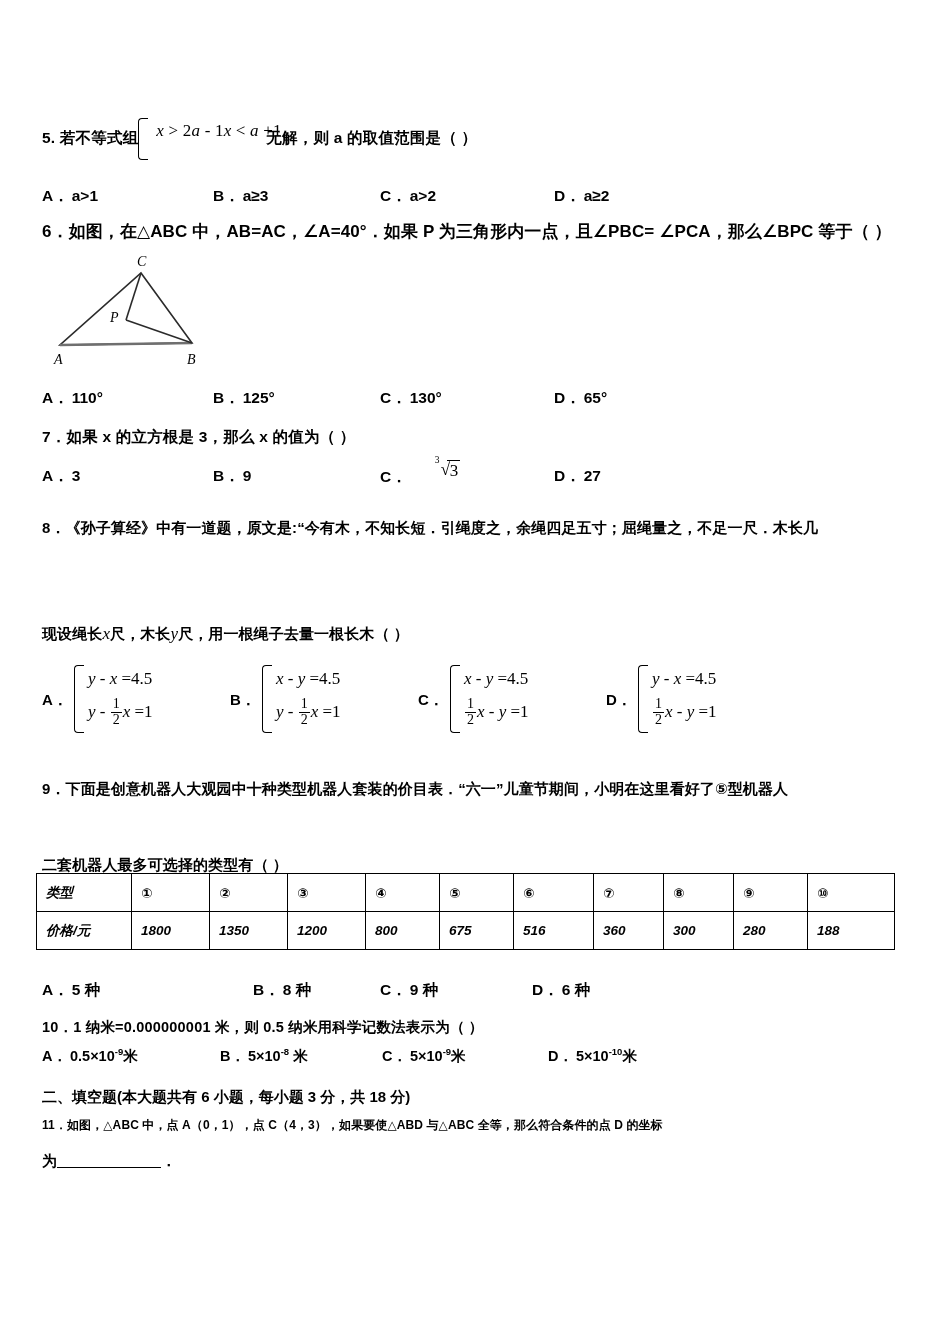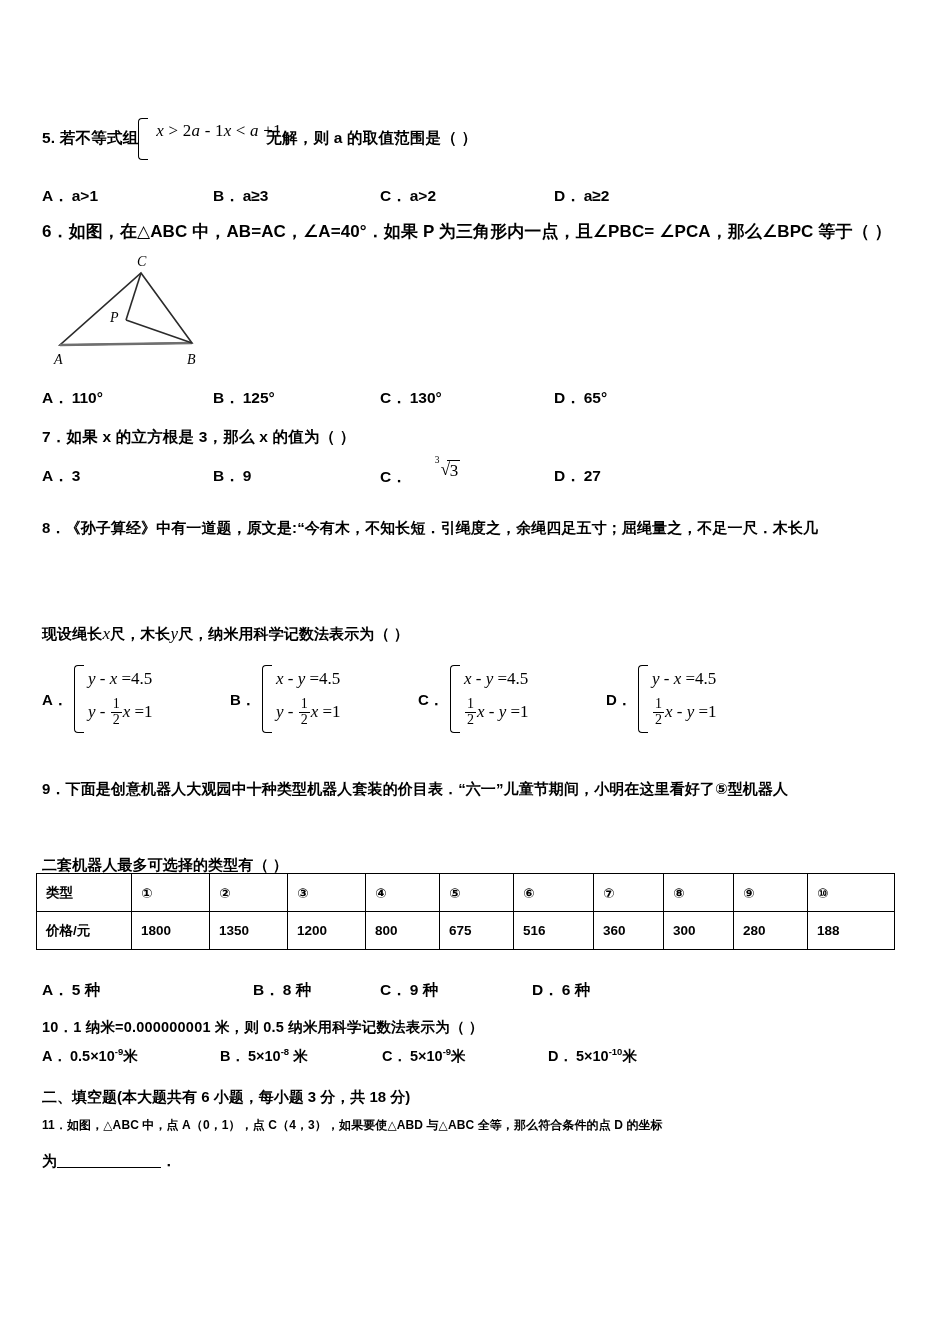--- a/index.html
+++ b/index.html
@@ -145,20 +145,21 @@
     font-weight: bold;
     font-size: 13.5px;
   }
   table.price td {
     border: 1.1px solid #000;
     height: 37px;
     padding: 0 18px 0 9px;
     vertical-align: middle;
     text-align: left;
     white-space: nowrap;
+    font-style: italic;
   }
   table.price tr.hdr td { height: 37px; }
 
   
   .diagram { position: absolute; }
   .diagram svg { display: block; }
 
   .sect {
     font-family: "Liberation Sans", "DejaVu Sans", sans-serif;
     font-weight: bold;
@@ -218,21 +219,21 @@
     <span class="opt" style="left:0px;"><span class="lab">A．</span><span>3</span></span>
     <span class="opt" style="left:171px;"><span class="lab">B．</span><span>9</span></span>
     <span class="opt" style="left:338px;"><span class="lab">C．</span><span class="radical" style="margin-left:24px; position:relative; top:-6px;"><span class="idx">3</span><span class="sign">√</span><span class="rad-body">3</span></span></span>
     <span class="opt" style="left:512px;"><span class="lab">D．</span><span>27</span></span>
   </div>
 
   <div class="blk qline wide" style="left:42px; top:515px; font-size:15px;">8．《孙子算经》中有一道题，原文是:“今有木，不知长短．引绳度之，余绳四足五寸；屈绳量之，不足一尺．木长几</div>
 
 
   <div class="blk qline wide" style="left:42px; top:621px; font-size:15px;">
-    <span>现设绳长</span><span class="mi">x</span><span>尺，木长</span><span class="mi">y</span><span>尺，纳米用科学记数法表示为（     ）</span>
+    <span>现设绳长</span><span class="mi">x</span><span>尺，木长</span><span class="mi">y</span><span>尺，用一根绳子去量一根长木（     ）</span>
   </div>
 
   <div class="blk" style="left:42px; top:660px; width:870px; height:90px;">
 
     <div style="position:absolute; left:0px; top:0px;">
       <span style="position:absolute; left:0px; top:31px; font-family:'Liberation Sans',sans-serif; font-weight:bold; font-size:15px;">A．</span>
       <span class="sys" style="position:absolute; left:32px; top:0px; width:150px; height:78px;">
         <span class="brace" style="height:66px;"></span>
         <span style="position:absolute; left:14px; top:4px;">
           <span class="sysrow mn" style="display:block; height:30px; line-height:30px;"><span class="mi">y</span> - <span class="mi">x</span> =4.5</span>

